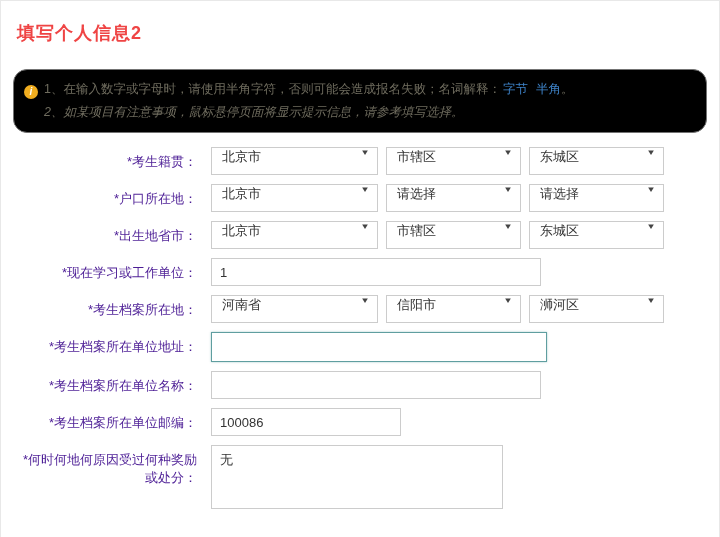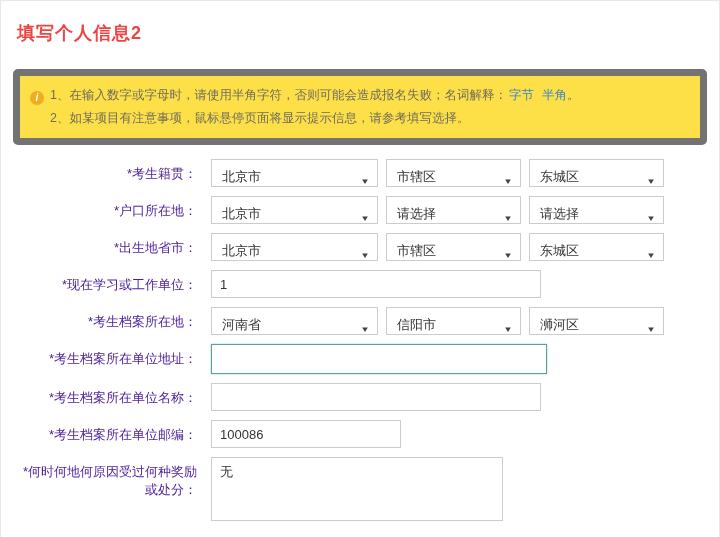--- a/index.html
+++ b/index.html
@@ -13,44 +13,44 @@
   }
   .page-title {
     font-size: 18px;
     font-weight: bold;
     color: #ef4444;
     margin: 8px 0 0 4px;
     letter-spacing: 1px;
   }
   .notice-box {
     margin-top: 24px;
-    background: #fde047;
-    border: 7px solid #737373;
-    border-radius: 5px;
+    background: #000000;
+    border: 1px solid #737373;
+    border-radius: 14px;
     padding: 8px 12px 8px 10px;
     font-size: 12.5px;
     color: #6f6c5e;
     line-height: 23px;
   }
   .notice-line { white-space: nowrap; }
   .info-icon {
     display: inline-block;
     width: 14px; height: 14px;
     border-radius: 50%;
     background: #f0ad1f;
     color: #fff;
     font-size: 10px;
     font-weight: bold;
     text-align: center;
     line-height: 14px;
     vertical-align: -2px;
     margin-right: 6px;
     font-style: italic;
   }
-  .notice-indent { padding-left: 20px; }
+  .notice-indent { padding-left: 20px; font-style: italic; }
   .notice-link {
     color: #3e83c9;
     text-decoration: none;
     margin-left: 2px;
   }
   .notice-link + .notice-link { margin-left: 8px; }
 
   .form-area { margin-top: 14px; }
   .form-row {
     display: flex;
@@ -66,21 +66,21 @@
     color: #4c1d95;
     line-height: 18px;
     padding-top: 6px;
   }
   .controls { display: flex; gap: 8px; }
   .sel {
     height: 28px;
     border: 1px solid #ccc;
     background: #fff;
     display: flex;
-    align-items: flex-end;
+    align-items: flex-start;
     justify-content: space-between;
     padding: 0 8px 0 10px;
     font-size: 13px;
     color: #333;
     cursor: pointer;
   }
   .sel-w1 { width: 167px; }
   .sel-w2 { width: 135px; }
   .sel-arrow {
     font-size: 8px;

